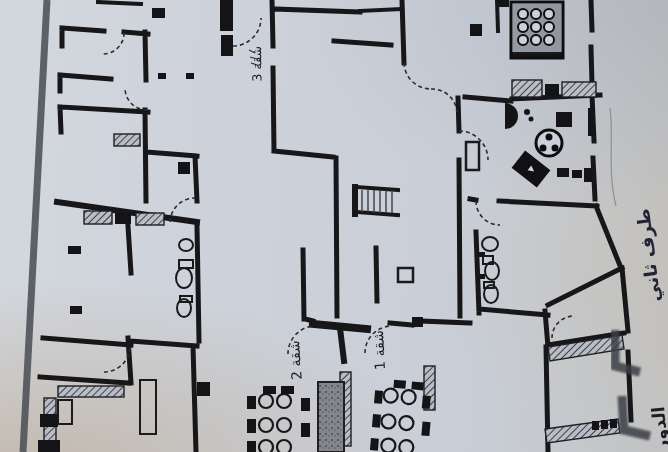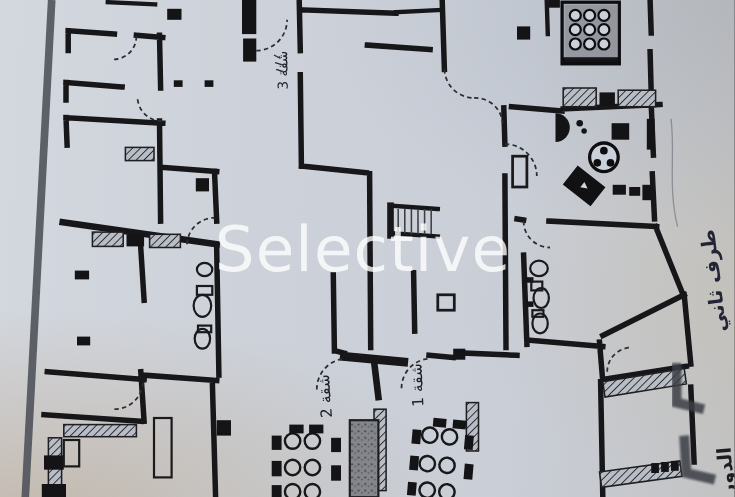--- a/index.html
+++ b/index.html
@@ -224,14 +224,13 @@
 
     <path d="M249,50 l6,3 m-5,4 l7,2 m-6,4 l6,2" stroke="#333" stroke-width="1.2" fill="none"></path>
 
     <text class="plan-label" transform="translate(261,46) rotate(-91)" font-size="12.5">شقة 3</text>
     <text class="plan-label" transform="translate(299,340) rotate(-94)" font-size="14">شقة 2</text>
     <text class="plan-label" transform="translate(383,330) rotate(-93)" font-size="14">شقة 1</text>
     <text class="plan-label hand" transform="translate(649,208) rotate(-97)" font-size="18">طرف ثاني</text>
     <text class="plan-label print" transform="translate(664,406) rotate(-95)" font-size="17.5">الدور الثاني</text>
   </svg>
 
-  <div class="watermark">Selective</div>
 </div>
 
 </body></html>

